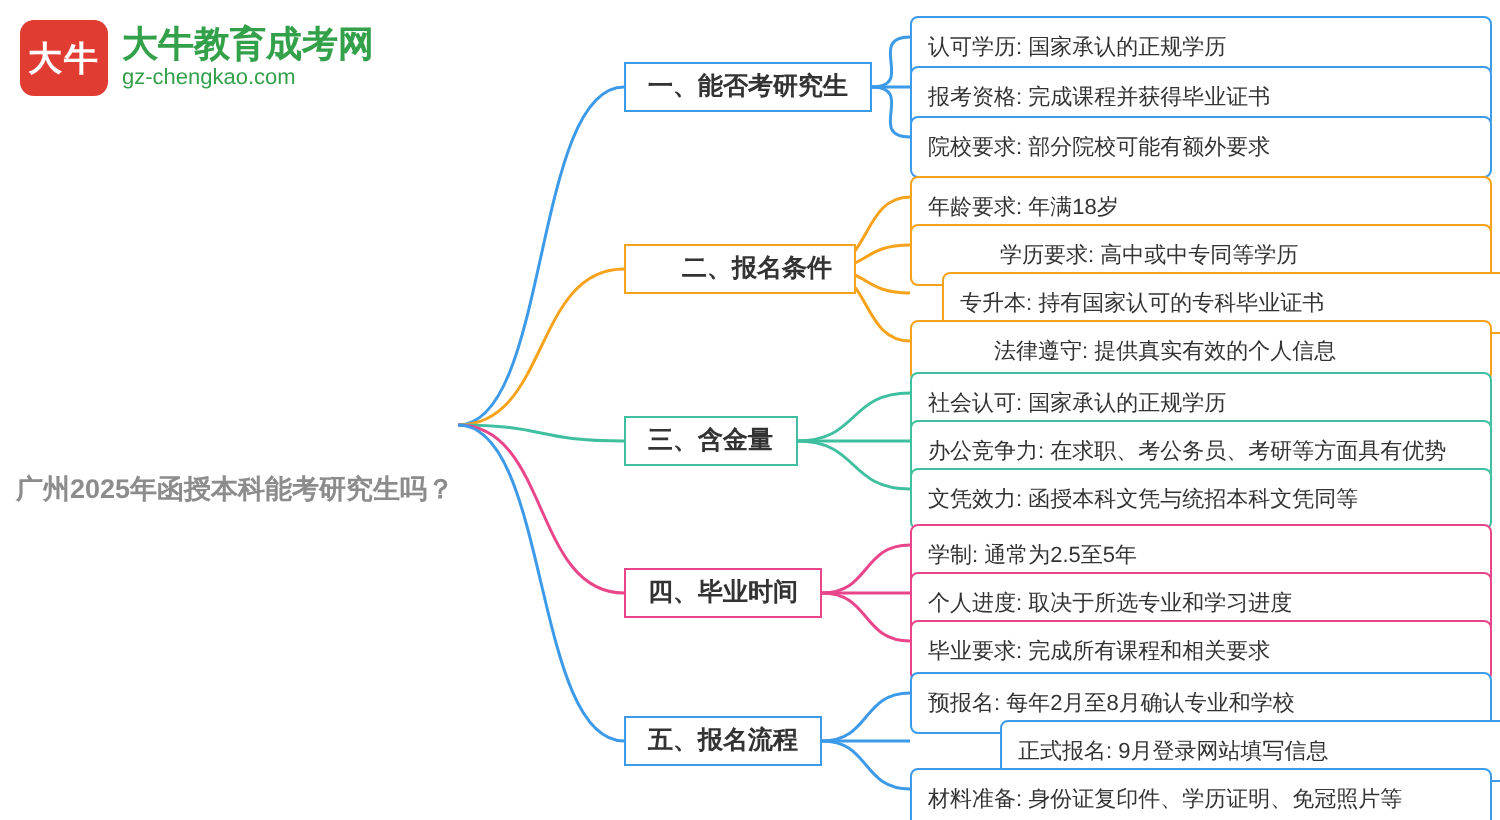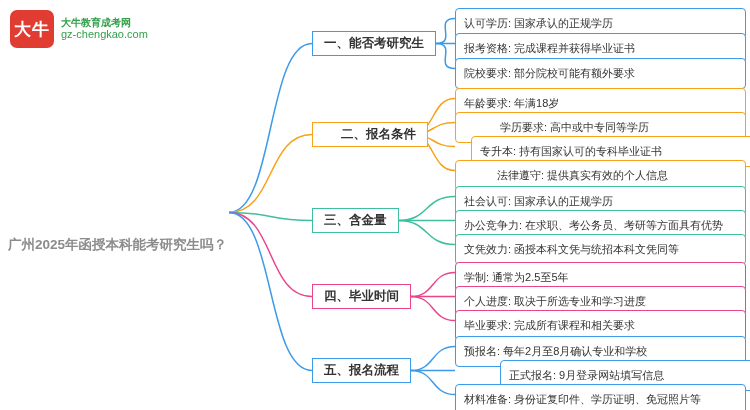--- a/index.html
+++ b/index.html
@@ -16,21 +16,21 @@
   }
   
   .logo{position:absolute;left:10px;top:10px;display:flex;align-items:center;gap:7px;}
   .logo-mark{
     width:44px;height:38px;border-radius:7px;
     background:#e03c31;color:#ffffff;
     display:flex;align-items:center;justify-content:center;
     font-size:17px;font-weight:bold;letter-spacing:1px;
   }
   .logo-text{display:flex;flex-direction:column;line-height:1.15;}
-  .site-name{color:#33a04a;font-size:10px;font-weight:bold;}
+  .site-name{color:#33a04a;font-size:18px;font-weight:bold;}
   .site-domain{color:#33a04a;font-size:11px;}
   
   .root{
     position:absolute;left:8px;top:204px;
     color:#8c8c8c;font-size:13.5px;font-weight:600;
     white-space:nowrap;line-height:17px;margin-top:32px;
   }
   
   .branch{
     position:absolute;left:312px;

